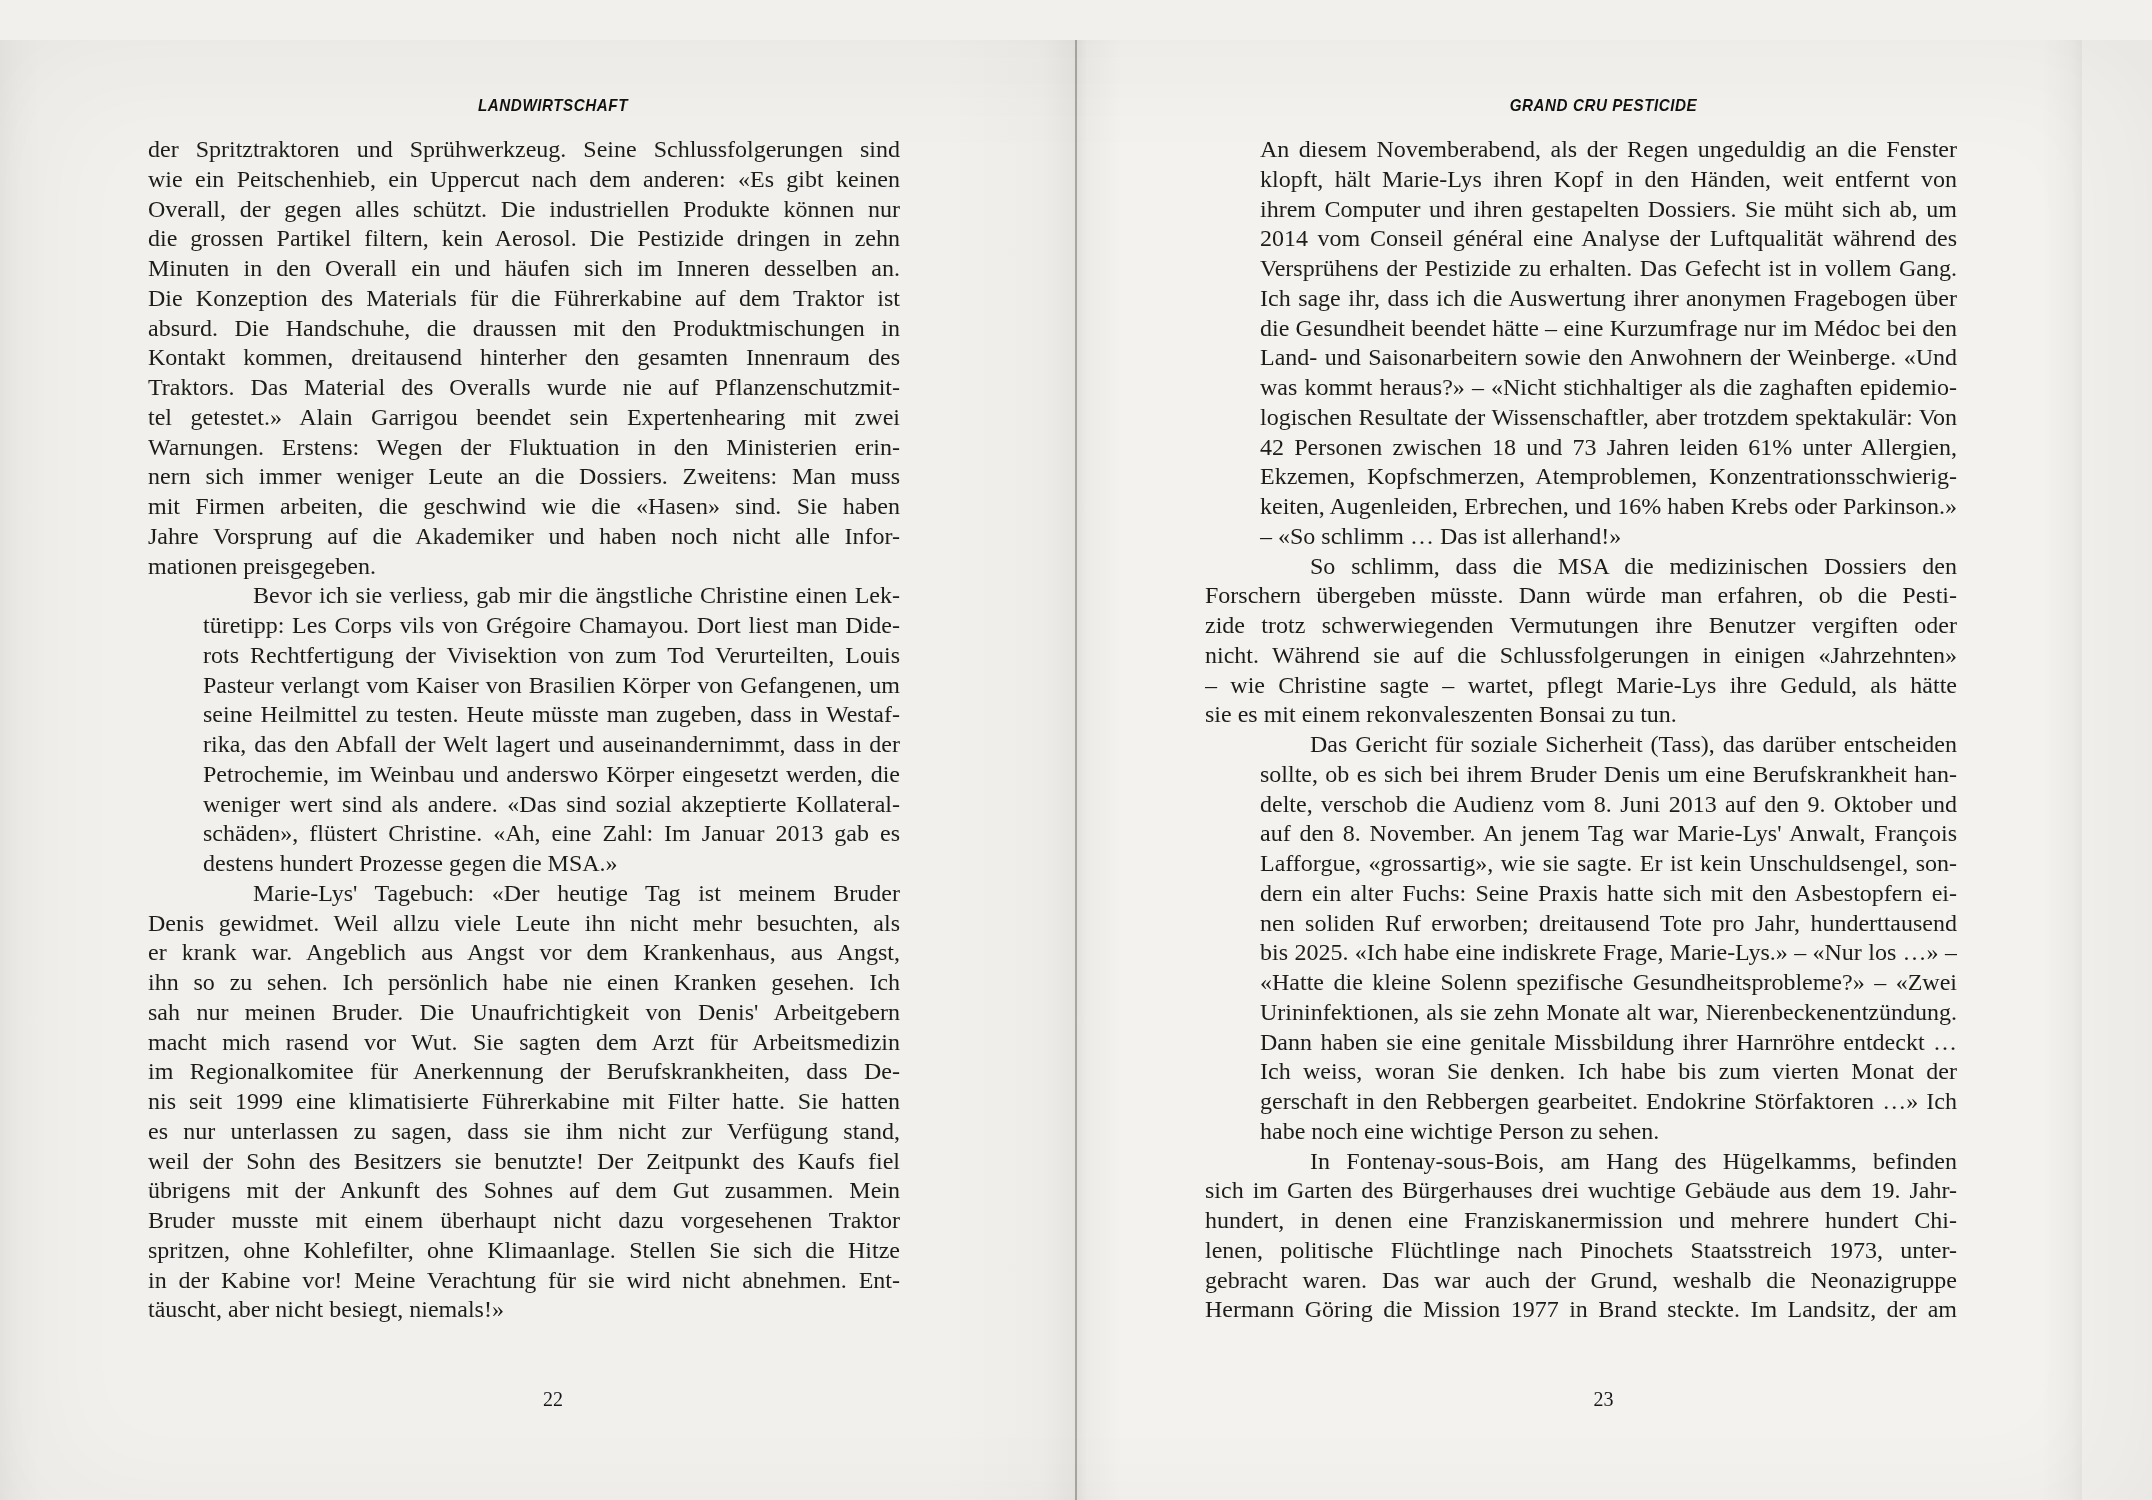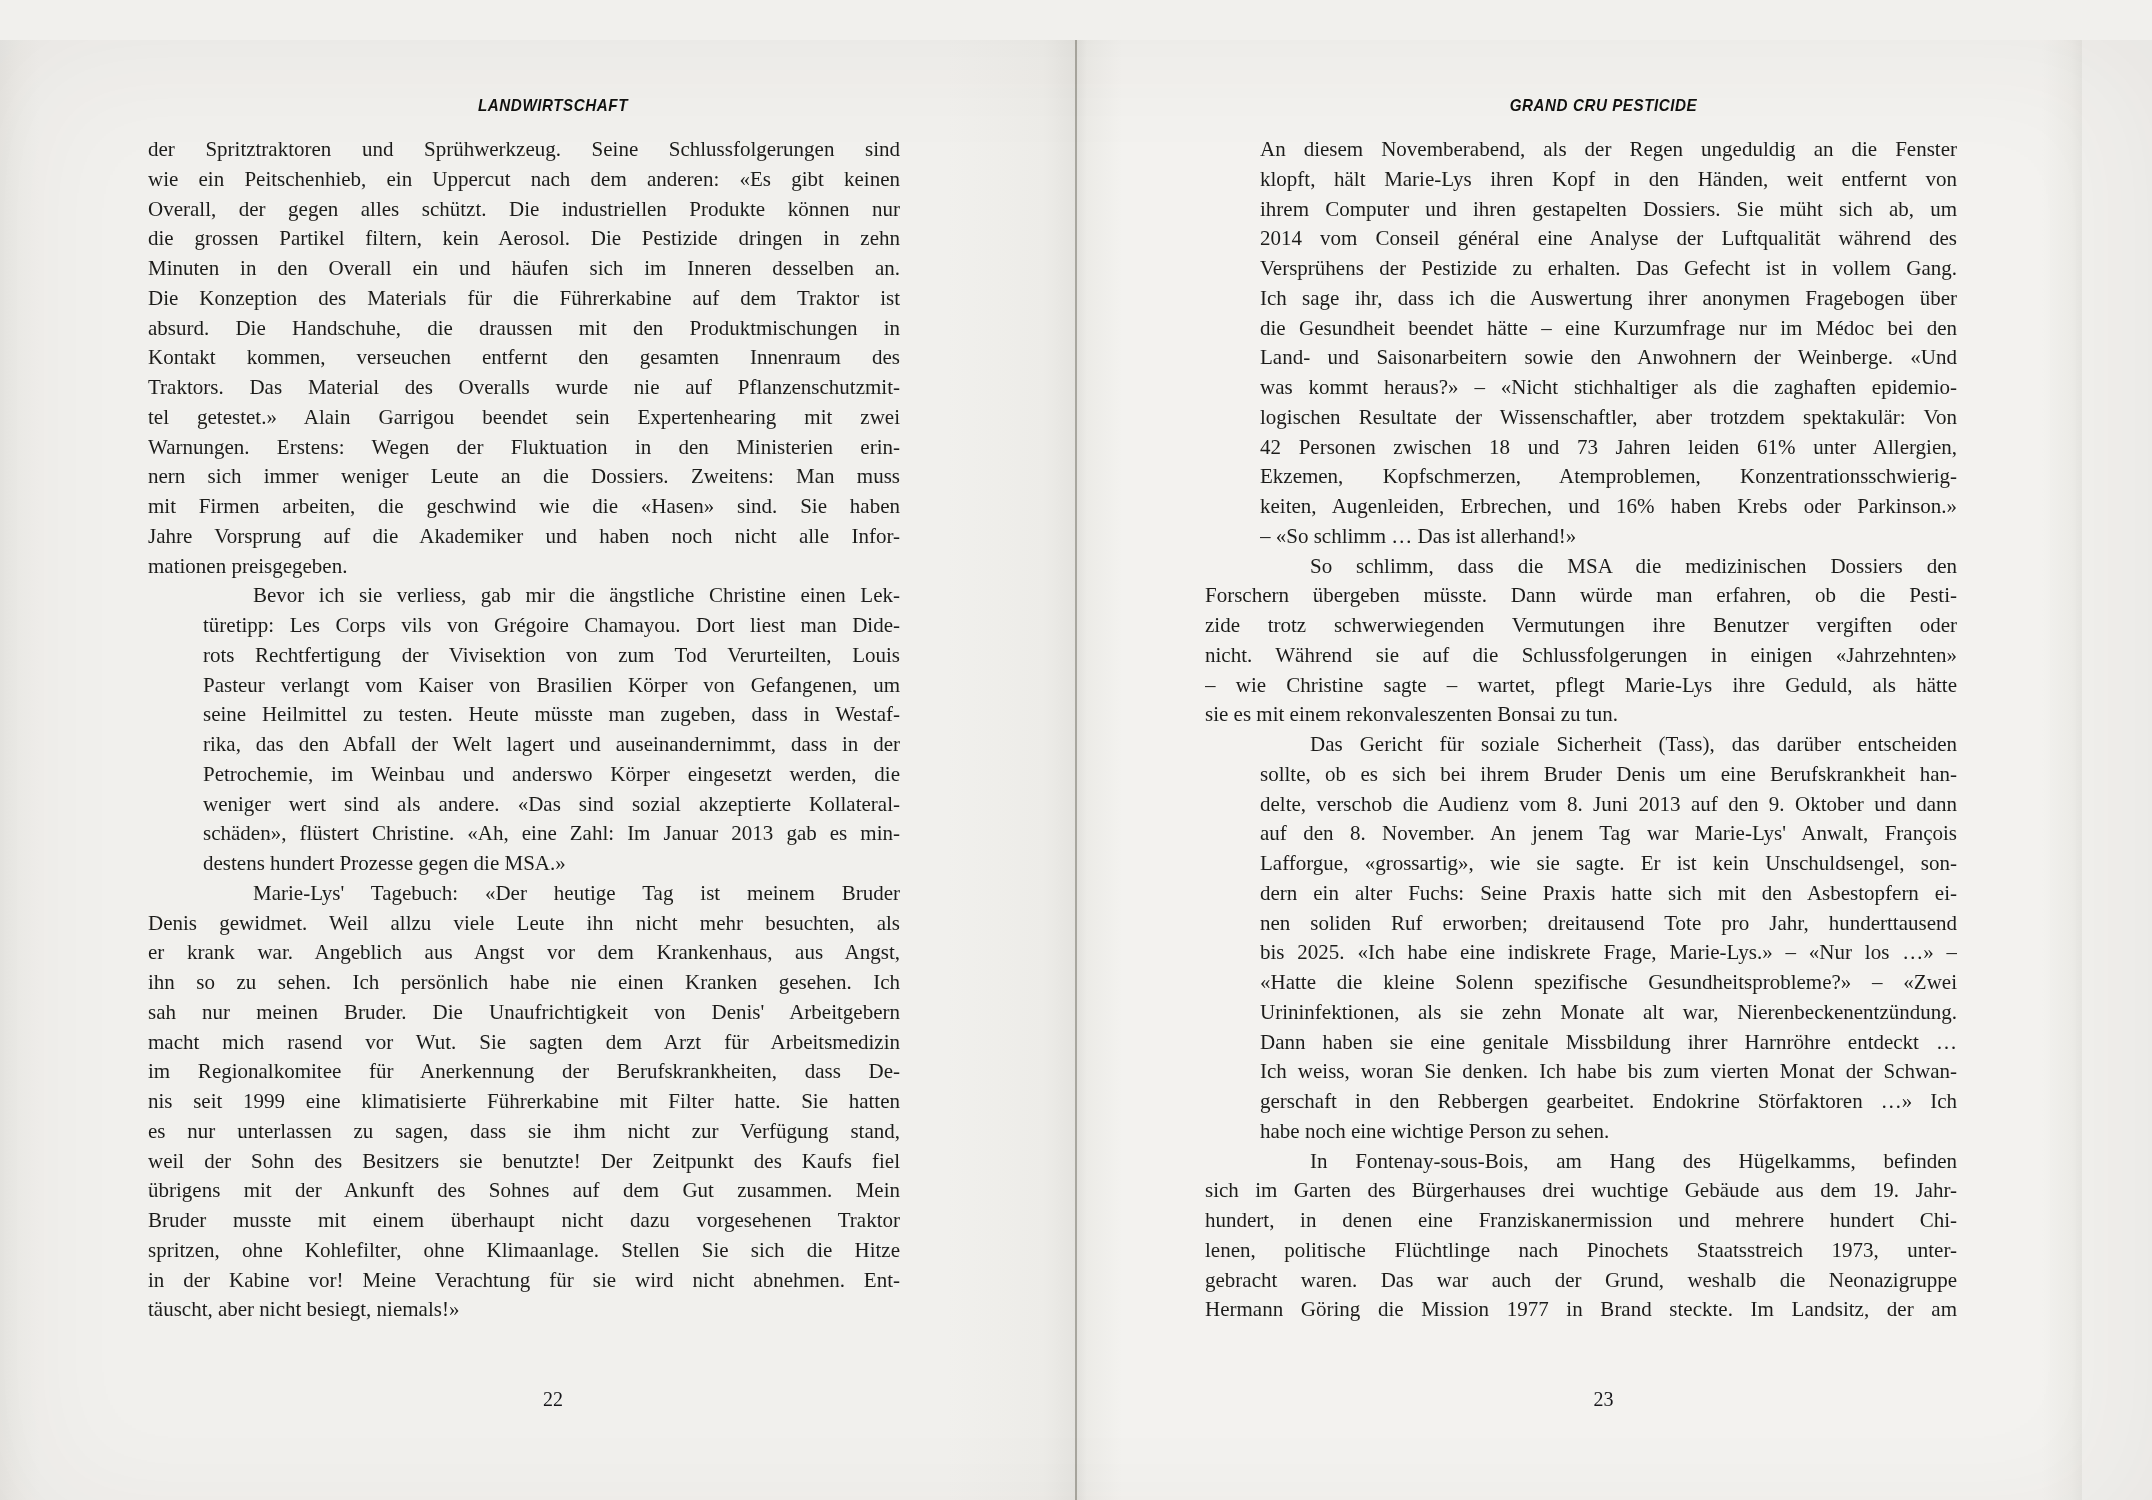--- a/index.html
+++ b/index.html
@@ -55,21 +55,21 @@
     top:1348px;
     font-size:20px;
     color:#16161a;
   }
 
   .col{position:absolute;top:95px;}
   .page.left  .col{left:148px;width:752px;}
   .page.right .col{left:128px;width:752px;}
 
   .body-text{
-    font-size:21px;line-height:29.75px;
+    font-size:24px;line-height:29.75px;
     color:var(--ink);
   }
   .para{text-align:justify;}
   .para.block{margin-left:55px;}
   .ln{
     height:29.75px;
     overflow:hidden;
     text-align:justify;
     text-align-last:justify;
   }
@@ -87,21 +87,21 @@
     <div class="band running-head">LANDWIRTSCHAFT</div>
     <div class="col body-text">
         <div class="para">
           <div class="ln"><span>der Spritztraktoren und Sprühwerkzeug. Seine Schlussfolgerungen sind</span></div>
           <div class="ln"><span>wie ein Peitschenhieb, ein Uppercut nach dem anderen: «Es gibt keinen</span></div>
           <div class="ln"><span>Overall, der gegen alles schützt. Die industriellen Produkte können nur</span></div>
           <div class="ln"><span>die grossen Partikel filtern, kein Aerosol. Die Pestizide dringen in zehn</span></div>
           <div class="ln"><span>Minuten in den Overall ein und häufen sich im Inneren desselben an.</span></div>
           <div class="ln"><span>Die Konzeption des Materials für die Führerkabine auf dem Traktor ist</span></div>
           <div class="ln"><span>absurd. Die Handschuhe, die draussen mit den Produktmischungen in</span></div>
-          <div class="ln"><span>Kontakt kommen, verseuchen entfernt den gesamten Innenraum des</span></div>
+          <div class="ln"><span>Kontakt kommen, dreitausend hinterher den gesamten Innenraum des</span></div>
           <div class="ln"><span>Traktors. Das Material des Overalls wurde nie auf Pflanzenschutzmit-</span></div>
           <div class="ln"><span>tel getestet.» Alain Garrigou beendet sein Expertenhearing mit zwei</span></div>
           <div class="ln"><span>Warnungen. Erstens: Wegen der Fluktuation in den Ministerien erin-</span></div>
           <div class="ln"><span>nern sich immer weniger Leute an die Dossiers. Zweitens: Man muss</span></div>
           <div class="ln"><span>mit Firmen arbeiten, die geschwind wie die «Hasen» sind. Sie haben</span></div>
           <div class="ln"><span>Jahre Vorsprung auf die Akademiker und haben noch nicht alle Infor-</span></div>
           <div class="ln end"><span>mationen preisgegeben.</span></div>
         </div>
         <div class="para block">
           <div class="ln first"><span>Bevor ich sie verliess, gab mir die ängstliche Christine einen Lek-</span></div>

